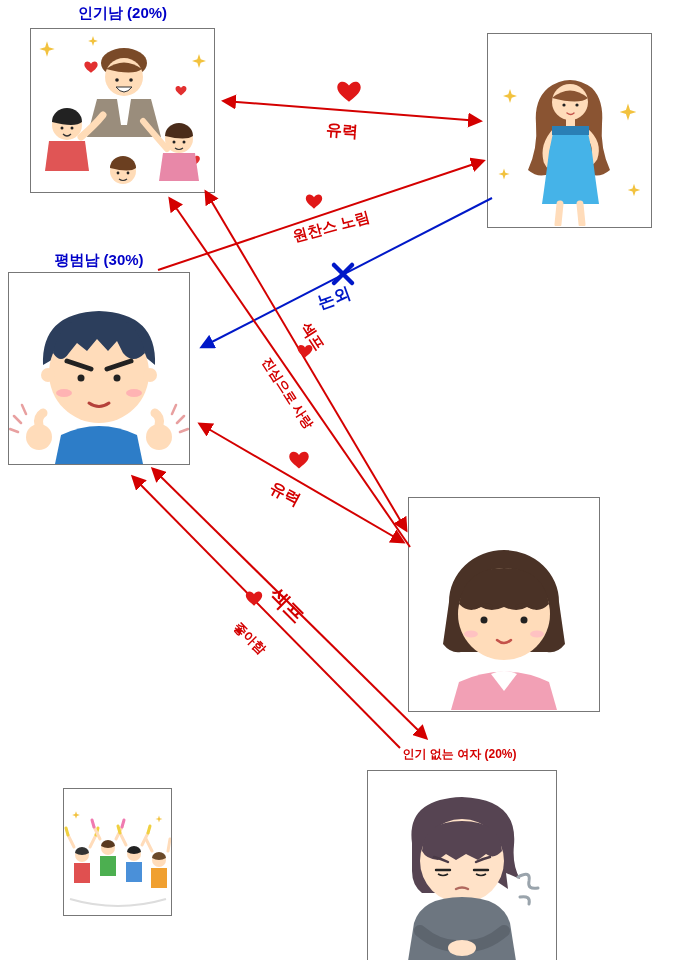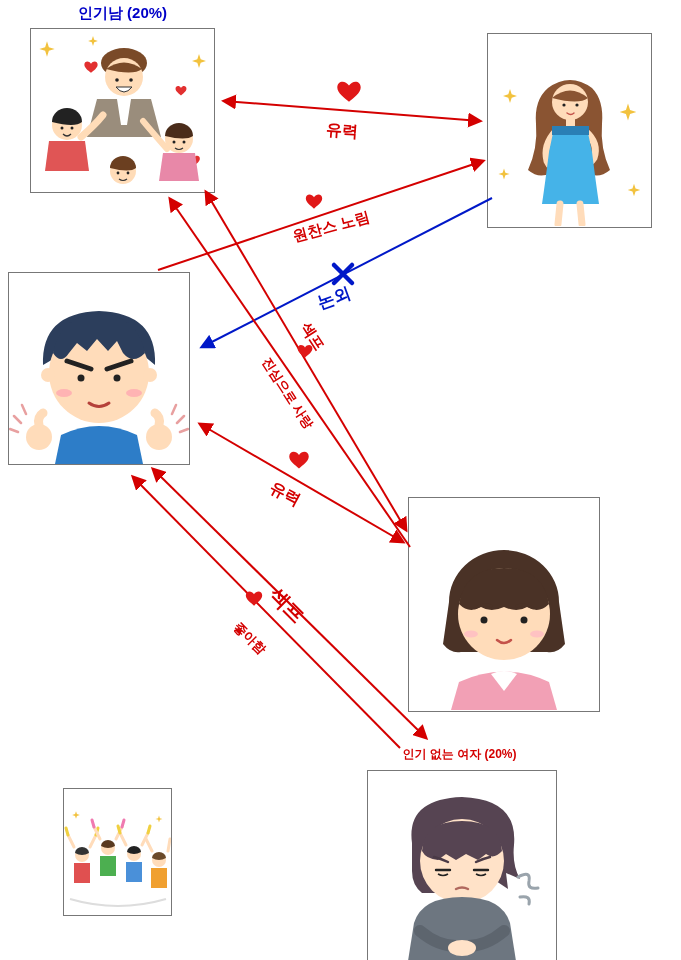--- a/index.html
+++ b/index.html
@@ -38,20 +38,21 @@
 
   <svg width="0" height="0" style="position:absolute" aria-hidden="true">
     <defs>
       <path id="hrt" d="M0,-0.8 C-1.3,-2.8 -3.9,-2.4 -3.9,-0.2 C-3.9,1.7 -1.5,3.2 0,4.6 C1.5,3.2 3.9,1.7 3.9,-0.2 C3.9,-2.4 1.3,-2.8 0,-0.8 Z"></path>
       <path id="spk" d="M0,-7 L1.7,-1.7 L7,0 L1.7,1.7 L0,7 L-1.7,1.7 L-7,0 L-1.7,-1.7 Z"></path>
     </defs>
   </svg>
 
   <div class="node-label blue" style="left:30px;  top:5px;   width:185px;">인기남 (20%)</div>
   <div class="node-label red" style="left:487px; top:39px;  width:165px;">인기녀 (10%)</div>
+  <div class="node-label blue" style="left:8px;   top:252px; width:182px;">평범남 (30%)</div>
   <div class="node-label red" style="left:408px; top:504px; width:192px;">평범녀 (70%)</div>
   <div class="node-label red" style="left:357px; top:748px; width:205px; font-size:12px;">인기 없는 여자 (20%)</div>
   <div class="node-label black" style="left:63px;  top:793px; width:109px; font-size:8.5px;">인기 없는 남자 (50%)</div>
 
   <div class="node-box" style="left:30px; top:28px; width:185px; height:165px;">
     <svg width="183" height="163" viewBox="0 0 183 163">
       <use href="#spk" transform="translate(16,20) scale(1.1)" fill="#f2c23e"></use>
       <use href="#spk" transform="translate(62,12) scale(0.7)" fill="#f2c23e"></use>
       <use href="#spk" transform="translate(168,32) scale(1.0)" fill="#f2c23e"></use>
       <use href="#hrt" transform="translate(60,36) scale(1.7)" fill="#e23030"></use>

